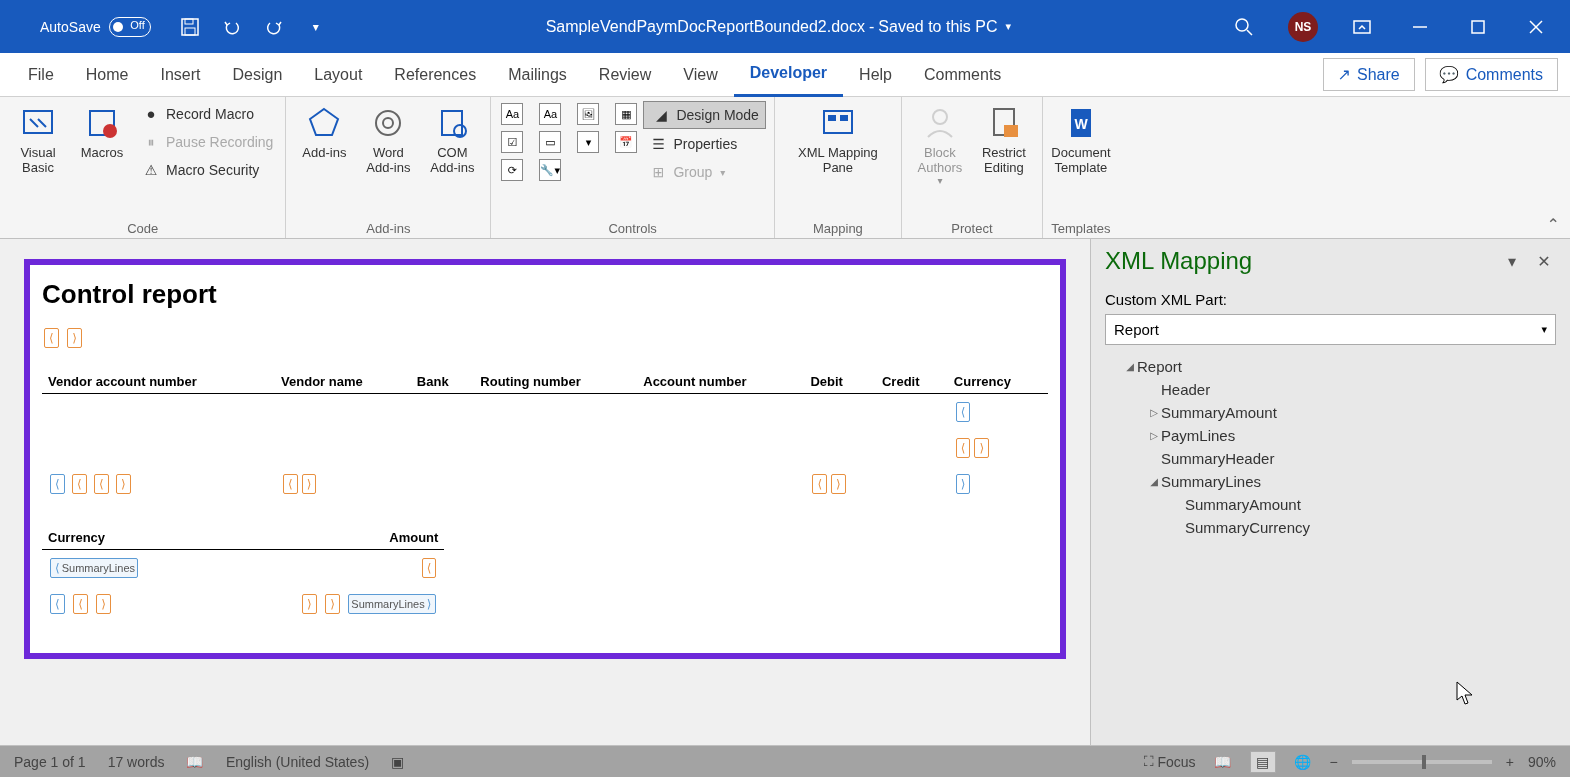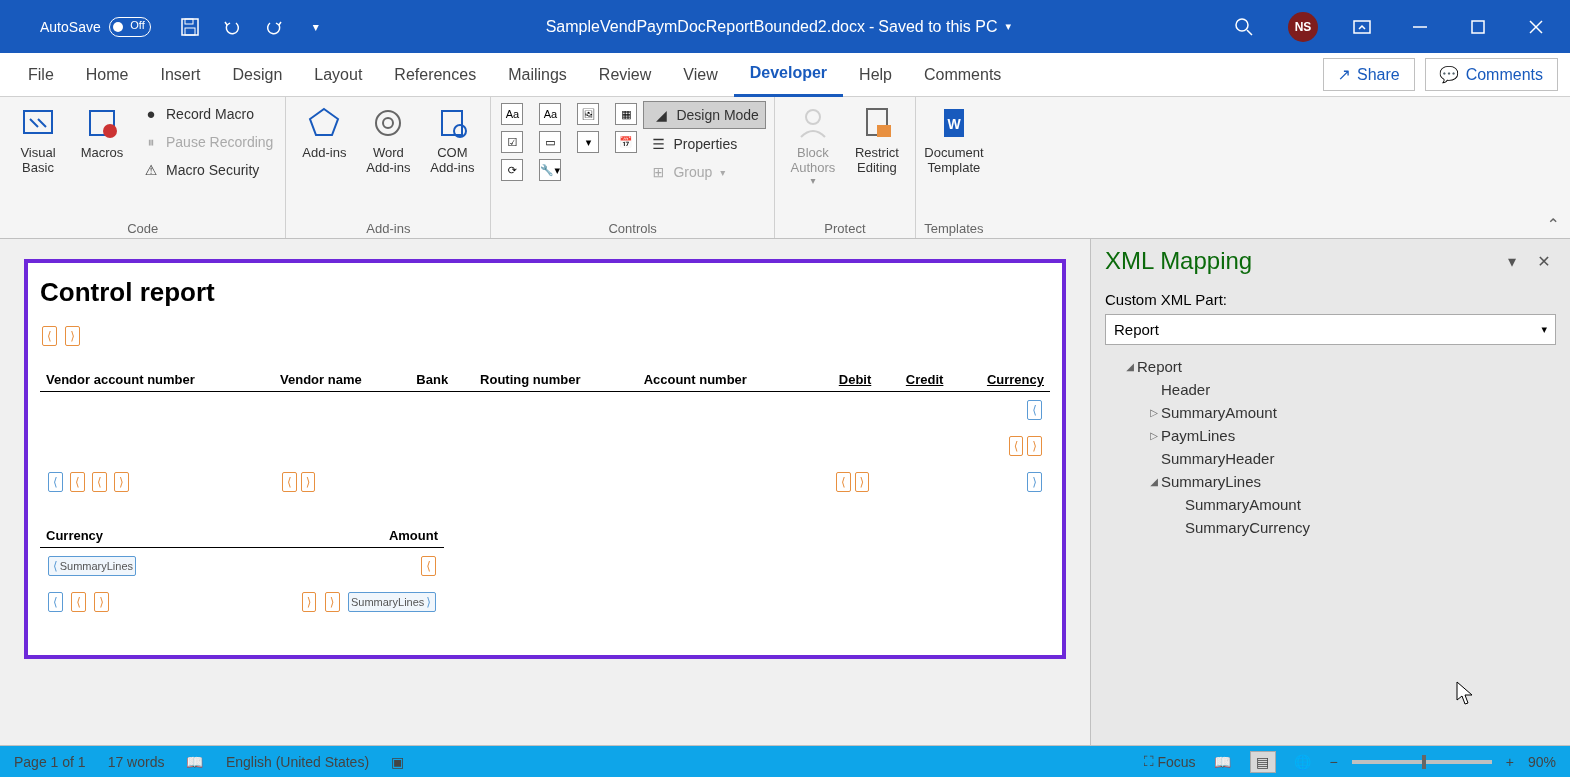--- a/index.html
+++ b/index.html
@@ -37,30 +37,30 @@
 .vstack { display: flex; flex-direction: column; gap: 2px; }
 .icon-box { width: 22px; height: 22px; display: inline-flex; align-items: center; justify-content: center; }
 .design-mode-active { background: #d0d0d0; border: 1px solid #888; padding: 2px 6px; }
 .small-icon-row { display: flex; gap: 16px; padding: 2px; align-items: center; }
 .si { width: 22px; height: 22px; border: 1px solid #888; display: flex; align-items: center; justify-content: center; font-size: 11px; cursor: pointer; background: #fff; }
 .collapse-btn { margin-left: auto; align-self: flex-end; padding: 4px 10px; cursor: pointer; color: #666; }
 
 
 .main { flex: 1; display: flex; background: #f0f0f0; overflow: hidden; }
 .doc-area { flex: 1; padding: 20px 24px; overflow: auto; }
-.page { background: #fff; border: 4px solid #6d28d9; padding: 14px 12px; min-height: 400px; }
+.page { background: #fff; border: 6px solid #6d28d9; padding: 14px 12px; min-height: 400px; }
 .rpt-title { font-size: 26px; font-weight: 700; margin-bottom: 16px; }
 .cc-tag { display: inline-flex; align-items: center; border: 1px solid #e89040; background: #fff; height: 20px; font-size: 11px; color: #555; border-radius: 2px; padding: 0 2px; margin: 2px; }
 .cc-tag.blue { border-color: #5b9bd5; }
 .cc-tag.filled { background: #f0f6fc; }
 .cc-bracket { color: #e89040; font-size: 12px; padding: 0 2px; }
 .cc-bracket.blue { color: #5b9bd5; }
 .tbl { width: 100%; border-collapse: collapse; margin-top: 20px; }
 .tbl th { text-align: left; font-size: 13px; font-weight: 700; padding: 4px 6px; border-bottom: 1px solid #000; vertical-align: bottom; }
-.tbl th.r, .tbl td.r { text-align: right; text-decoration: underline; }
+.tbl th.r, .tbl td.r { text-align: left; }
 .tbl td { padding: 6px 6px; font-size: 12px; }
 .tbl2 { width: 40%; border-collapse: collapse; margin-top: 24px; }
 .tbl2 th { text-align: left; font-size: 13px; font-weight: 700; padding: 4px 6px; border-bottom: 1px solid #000; }
 .tbl2 th.r, .tbl2 td.r { text-align: right; }
 .tbl2 td { padding: 6px; }
 
 
 .pane { width: 480px; background: #e8e8e8; border-left: 1px solid #c0c0c0; display: flex; flex-direction: column; padding: 8px 14px; }
 .pane-header { display: flex; align-items: center; }
 .pane-title { font-size: 24px; color: #217346; flex: 1; }
@@ -70,21 +70,21 @@
 .pane-label { font-size: 15px; color: #000000; margin-top: 16px; }
 .pane-select { width: 100%; border: 1px solid #aaa; background: #fff; padding: 6px 8px; font-size: 15px; margin-top: 6px; display: flex; justify-content: space-between; align-items: center; cursor: pointer; }
 .tree { margin-top: 10px; font-size: 15px; color: #333; }
 .tree-row { display: flex; align-items: center; padding: 3px 0; cursor: pointer; }
 .tree-toggle { width: 14px; display: inline-block; text-align: center; color: #666; font-size: 10px; }
 .tree-indent-1 { padding-left: 18px; }
 .tree-indent-2 { padding-left: 42px; }
 .tree-indent-3 { padding-left: 66px; }
 
 
-.statusbar { height: 32px; background: #0ea5e9; border-top: 1px solid #c0c0c0; display: flex; align-items: center; padding: 0 14px; font-size: 14px; color: #444; gap: 22px; }
+.statusbar { height: 32px; background: #a3a3a3; border-top: 1px solid #c0c0c0; display: flex; align-items: center; padding: 0 14px; font-size: 14px; color: #444; gap: 22px; }
 .statusbar .right { margin-left: auto; display: flex; align-items: center; gap: 14px; }
 .zoom-slider { width: 140px; height: 4px; background: #c0c0c0; position: relative; }
 .zoom-slider::before { content: ''; position: absolute; left: 50%; top: -5px; width: 4px; height: 14px; background: #666; }
 .view-btn { width: 26px; height: 22px; border: 1px solid transparent; display: flex; align-items: center; justify-content: center; cursor: pointer; }
 .view-btn.active { background: #d8d8d8; border-color: #aaa; }
 .cursor-arrow { position: absolute; left: 1455px; top: 680px; pointer-events: none; }
 </style>
 </head>
 <body>
 
@@ -272,20 +272,33 @@
         <div class="small-row disabled">
             <span class="icon-box">⊞</span>
             <span>Group</span>
             <span style="margin-left:4px;font-size:10px;">▾</span>
           </div>
       </div>
     </div>
     <div class="group-label">Controls</div>
   </div>
 
+  <div class="group">
+    <div class="group-body">
+      <div class="big-btn" style="width:110px;">
+          <span class="icon"><svg width="36" height="36">
+              <rect x="4" y="6" width="28" height="22" fill="none" stroke="#185abd" stroke-width="2"></rect>
+              <rect x="8" y="10" width="8" height="6" fill="#185abd"></rect>
+              <rect x="20" y="10" width="8" height="6" fill="#185abd"></rect>
+            </svg></span>
+          <span>XML Mapping Pane</span>
+        </div>
+    </div>
+    <div class="group-label">Mapping</div>
+  </div>
 
   <div class="group">
     <div class="group-body">
       <div class="big-btn disabled" style="opacity:.5;">
           <span class="icon"><svg width="36" height="36">
               <circle cx="18" cy="12" r="7" fill="none" stroke="#aaa" stroke-width="2"></circle>
               <path d="M6 32 Q18 20 30 32" fill="none" stroke="#aaa" stroke-width="2"></path>
             </svg></span>
           <span>Block Authors</span>
           <span style="font-size:10px;">▾</span>

